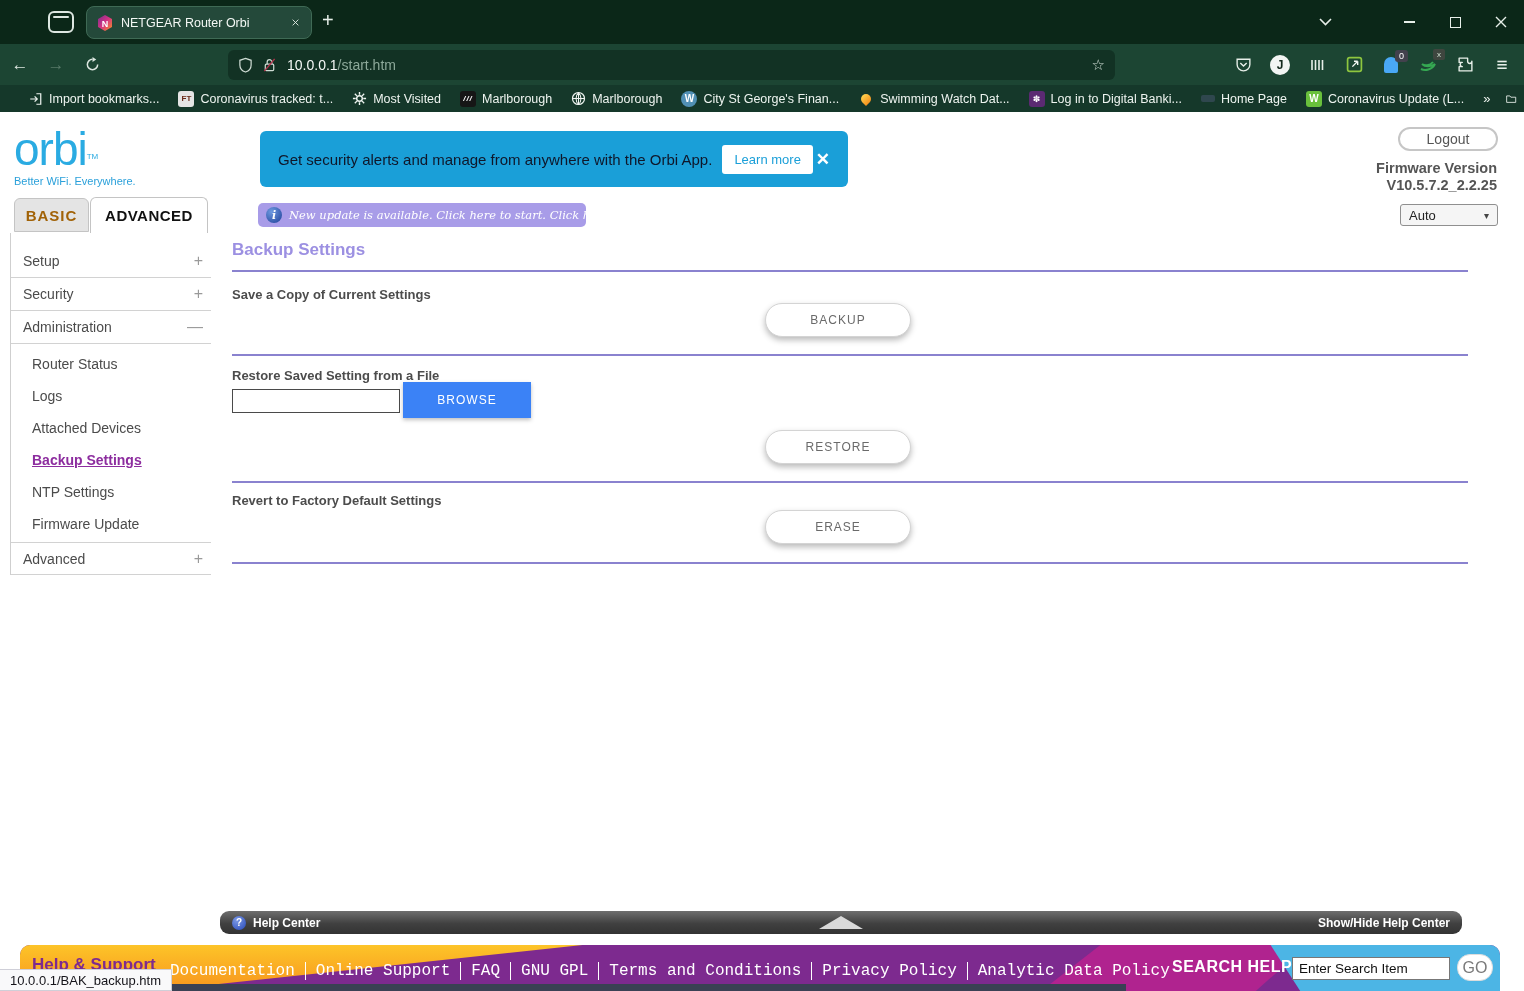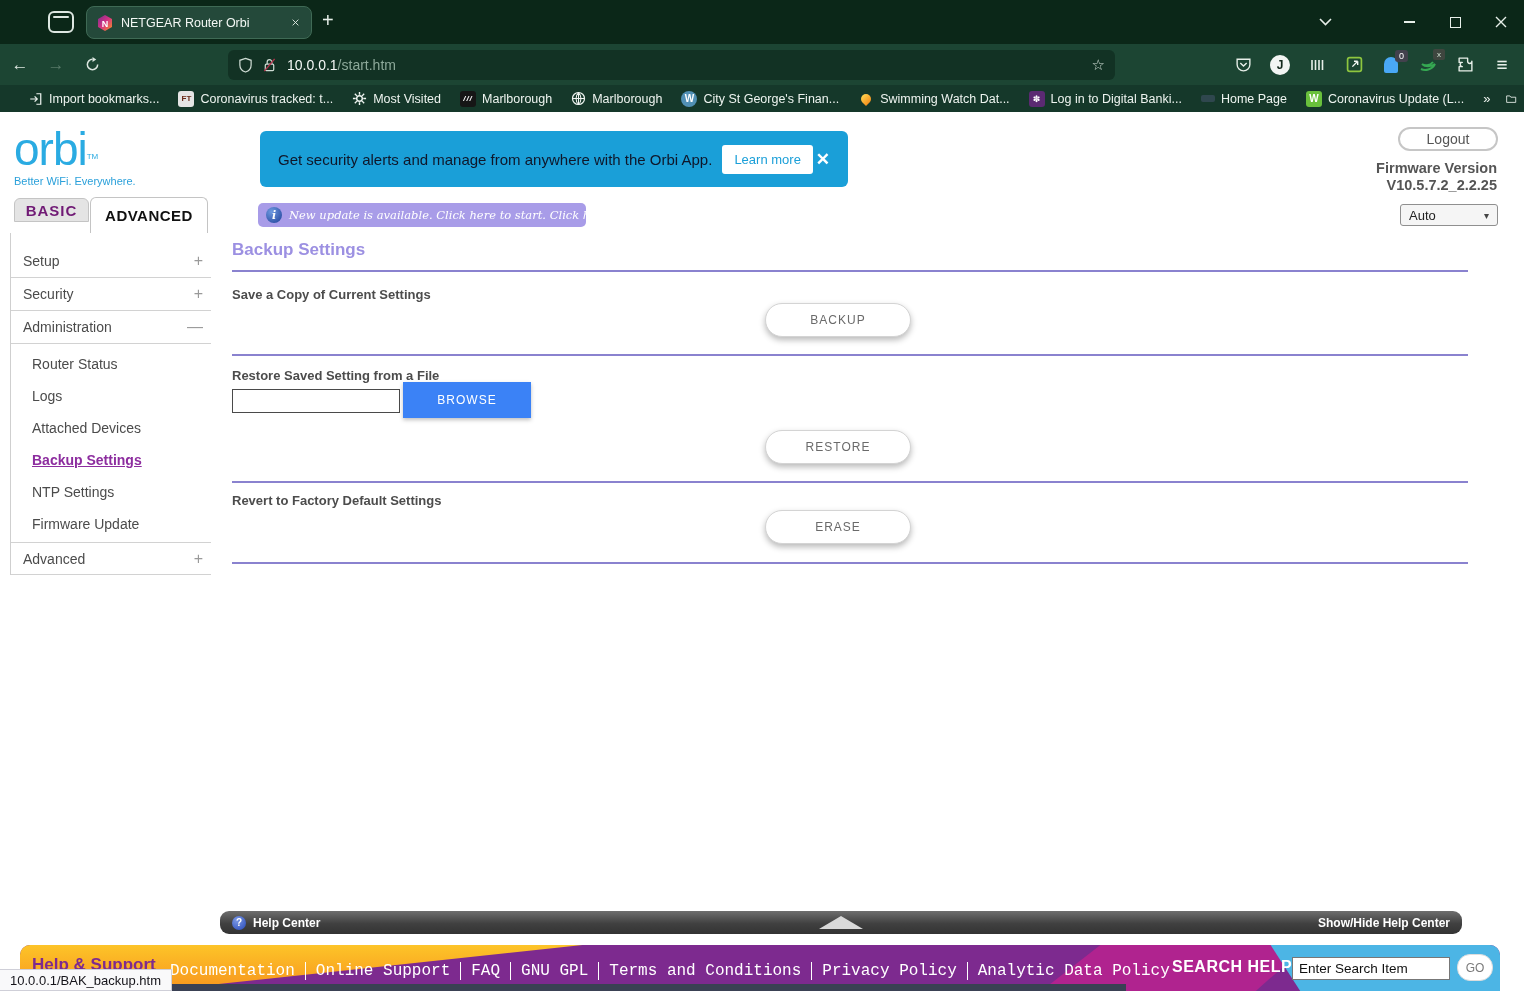--- a/index.html
+++ b/index.html
@@ -59,21 +59,21 @@
   .logo-tag { color:#2aa0da; font-size:11px; margin-top:3px; }
 
   .app-banner { position:absolute; left:260px; top:19px; width:588px; height:56px; background:#1a9fd8; border-radius:6px; display:flex; align-items:center; padding:0 18px; }
   .app-banner-text { color:#0f172a; font-size:15px; }
   .learnmore { margin-left:10px; background:#fff; color:#1a9fd8; font-size:13px; padding:7px 12px; border-radius:3px; border:none; }
   .banner-x { margin-left:auto; color:#fff; font-size:17px; font-weight:bold; }
 
   .logout { position:absolute; left:1398px; top:15px; width:100px; height:24px; background:#fff; border:2px solid #c6c6c6; border-radius:13px; color:#555; font-size:14px; display:flex; align-items:center; justify-content:center; }
   .fw { position:absolute; right:27px; top:48px; text-align:right; color:#555; font-weight:bold; font-size:14.5px; line-height:1.2; }
 
-  .tab-basic { position:absolute; left:14px; top:86px; width:75px; height:24px; background:#e4e4e4; border:1px solid #c4c4c4; border-radius:6px 6px 0 0; color:#701a75; font-weight:bold; font-size:15px; letter-spacing:1px; display:flex; align-items:center; justify-content:center; }
+  .tab-basic { position:absolute; left:14px; top:86px; width:75px; height:34px; background:#e4e4e4; border:1px solid #c4c4c4; border-radius:6px 6px 0 0; color:#a16207; font-weight:bold; font-size:15px; letter-spacing:1px; display:flex; align-items:center; justify-content:center; }
   .tab-adv { position:absolute; left:90px; top:85px; width:118px; height:36px; background:#fff; border:1px solid #c4c4c4; border-bottom:none; border-radius:6px 6px 0 0; color:#111; font-weight:bold; font-size:15px; letter-spacing:.5px; display:flex; align-items:center; justify-content:center; z-index:2; }
 
   .update-pill { position:absolute; left:258px; top:91px; width:328px; height:24px; background:#a89ce8; border-radius:5px; display:flex; align-items:center; padding:0 8px; }
   .info-orb { width:16px; height:16px; border-radius:50%; background:radial-gradient(circle at 35% 30%, #6f9ae0, #1d3e98); color:#fff; font-family:"DejaVu Serif", serif; font-style:italic; font-weight:bold; font-size:11px; display:flex; align-items:center; justify-content:center; flex:0 0 auto; }
   .update-text { color:#fff; font-size:11.5px; font-style:italic; font-family:"DejaVu Serif", serif; margin-left:7px; white-space:nowrap; }
 
   .fw-select { position:absolute; left:1400px; top:92px; width:98px; height:22px; background:#f5f5f5; border:1px solid #8f8f8f; border-radius:3px; display:flex; align-items:center; font-size:13px; color:#222; padding:0 8px; }
   .fw-select .caret { margin-left:auto; font-size:10px; color:#444; }
 
   
@@ -103,21 +103,21 @@
   .f-orange { position:absolute; inset:0; background:linear-gradient(180deg,#fdc428,#f7941e); clip-path:polygon(0 0, 38% 0, 9% 100%, 0 100%); }
   .f-magenta { position:absolute; inset:0; background:#b0238f; clip-path:polygon(69% 100%, 73% 0, 87% 0, 83.5% 100%); }
   .f-blue { position:absolute; inset:0; background:#4cb5e5; clip-path:polygon(84.5% 0, 100% 0, 100% 100%, 86.5% 100%); }
   .f-heading { position:absolute; left:12px; top:10px; color:#7d2a8f; font-size:17px; font-weight:bold; z-index:3; }
   .f-links { position:absolute; left:140px; top:17px; display:flex; align-items:flex-start; z-index:3; color:#fff; font-size:16px;font-family:Liberation Mono, monospace; }
   .flink { padding:0 10px; white-space:nowrap; }
   .flink + .flink { border-left:1px solid #fff; }
   .f-search-label { position:absolute; left:1152px; top:13px; color:#fff; font-size:16px; font-weight:bold; letter-spacing:.5px; z-index:3; }
   .f-search-input { position:absolute; left:1272px; top:12px; width:158px; height:23px; border:1px solid #777; background:#fff; font-size:13.5px; padding:0 6px; z-index:3; }
   .f-search-input::placeholder { color:#111; opacity:1; }
-  .f-go { position:absolute; left:1437px; top:9px; width:36px; height:27px; background:#fff; border:1px solid #ddd; border-radius:13px; color:#7a7a7a; font-size:12px; display:flex; align-items:center; justify-content:center; z-index:3; }
+  .f-go { position:absolute; left:1437px; top:9px; width:36px; height:27px; background:#fff; border:1px solid #ddd; border-radius:13px; color:#7a7a7a; font-size:16px; display:flex; align-items:center; justify-content:center; z-index:3; }
   .f-darkedge { position:absolute; left:146px; top:872px; width:980px; height:7px; background:#3a4154; }
 
   .status-tooltip { position:absolute; left:0; top:857px; height:22px; background:#f9f9fa; border:1px solid #cfcfd8; border-left:none; display:flex; align-items:center; padding:0 10px; font-size:13px; color:#15141a; z-index:9; }
 </style>
 </head>
 <body>
 
 <div class="titlebar">
   <div class="fxview"></div>
   <div class="tab">

